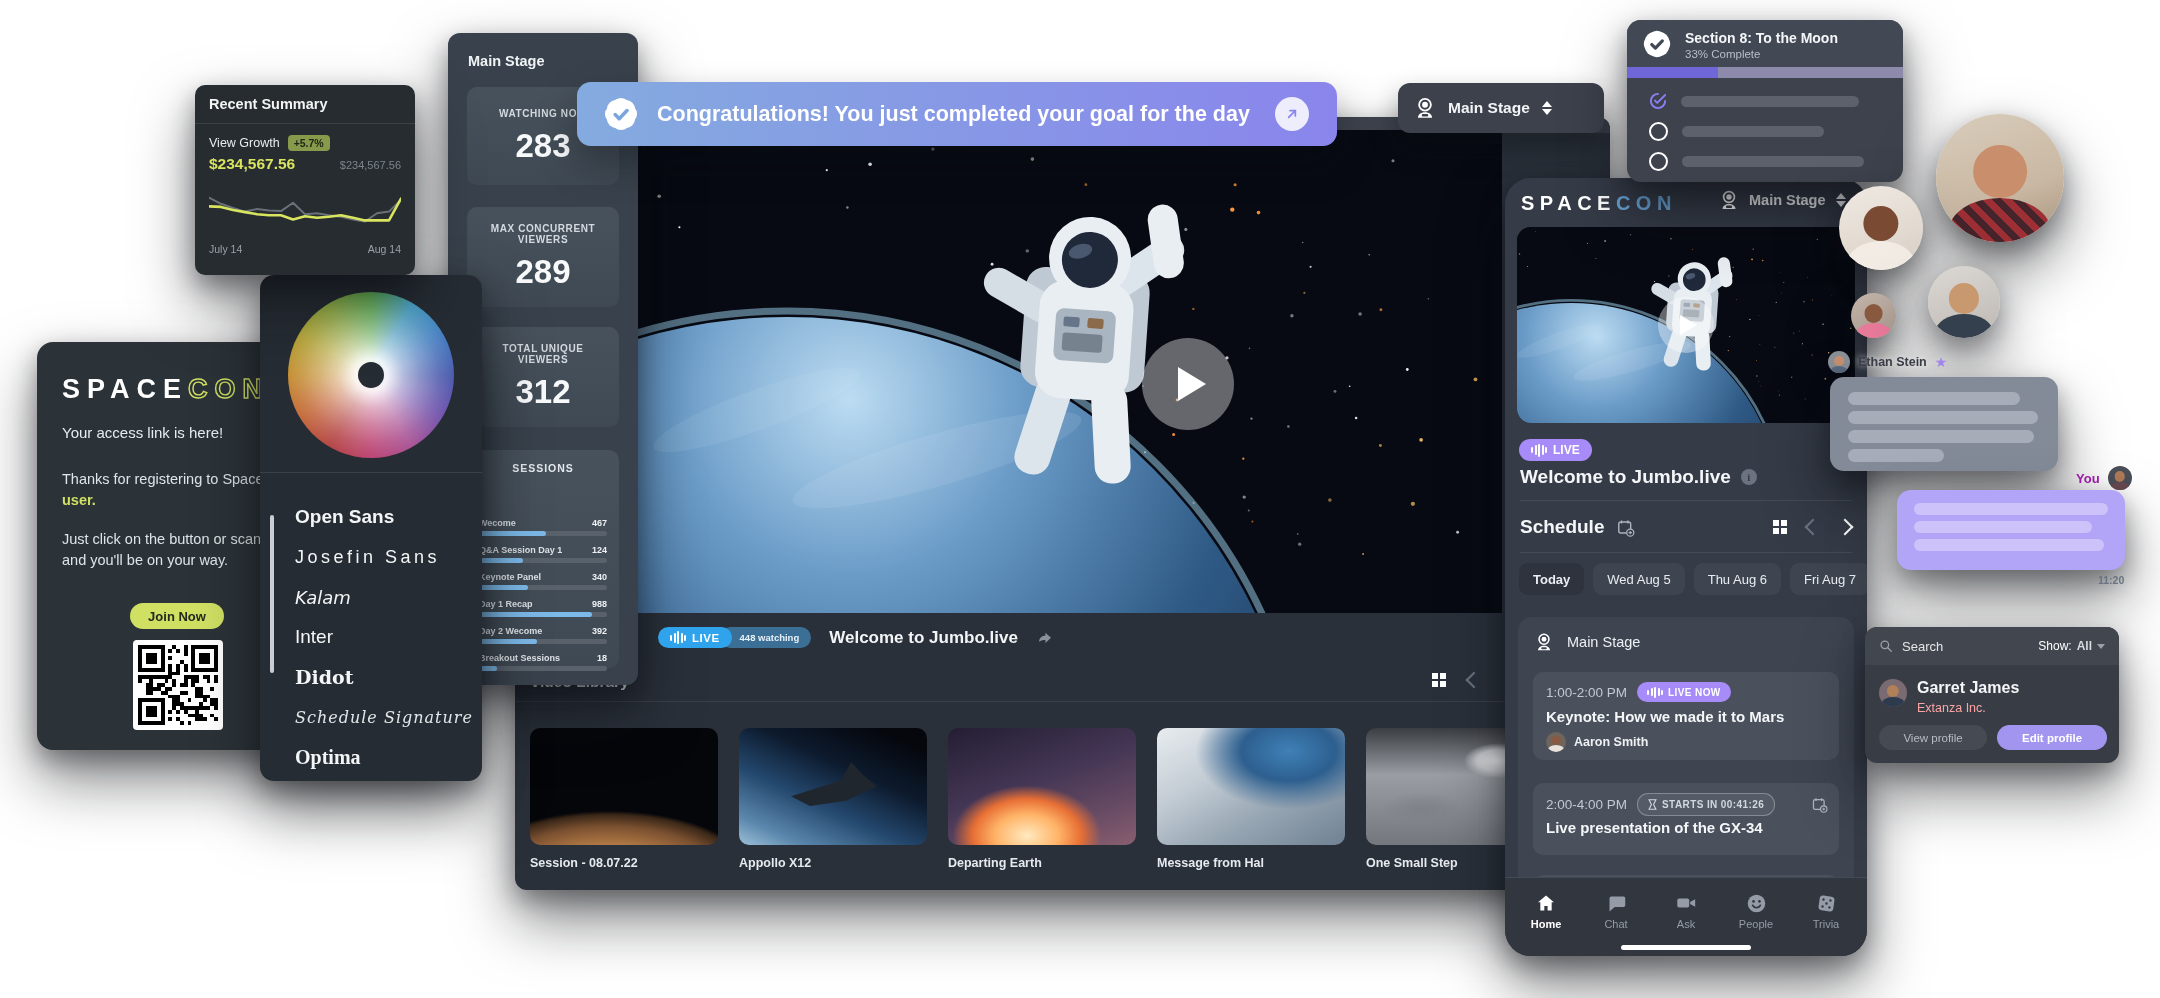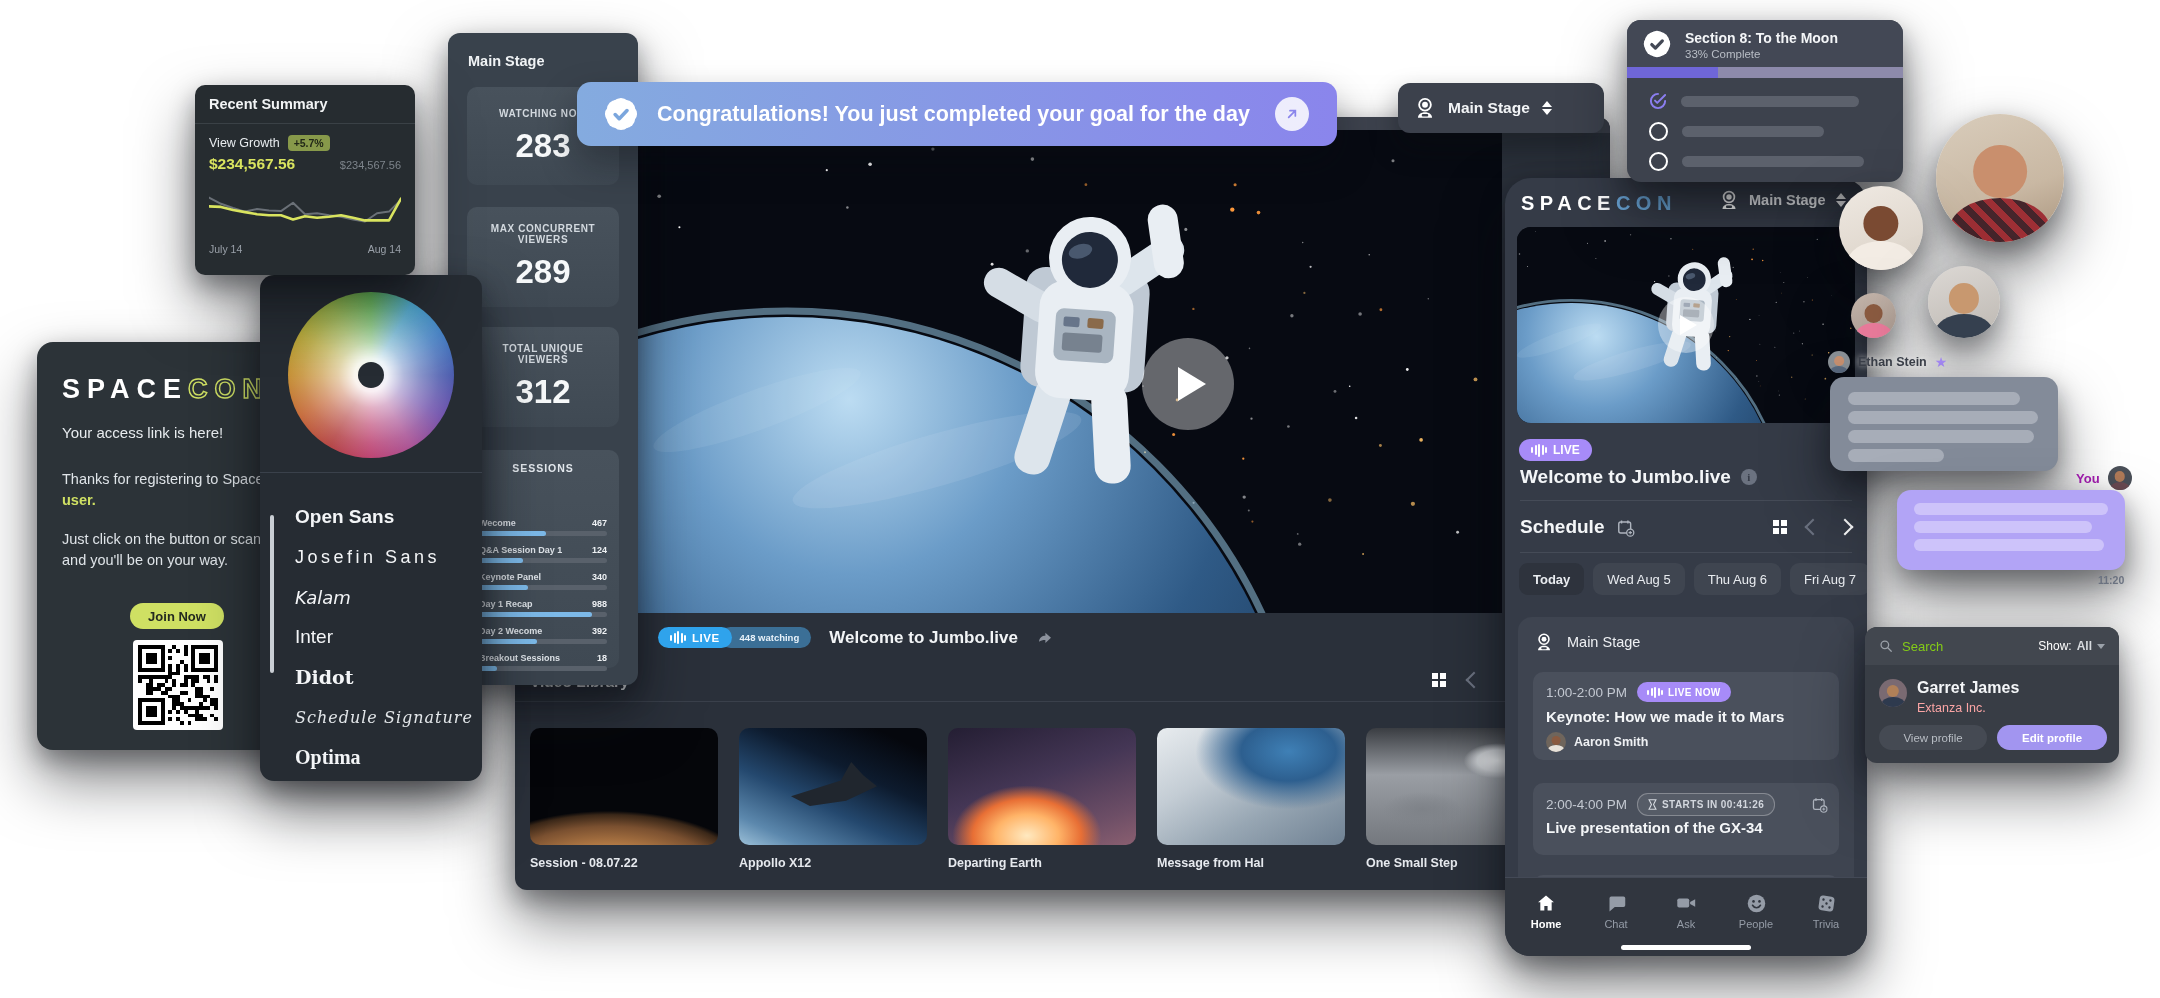--- a/index.html
+++ b/index.html
@@ -224,21 +224,21 @@
   #you-row{left:2076px;top:466px;display:flex;align-items:center;gap:8px;}
   #you-label{font-size:13px;font-weight:bold;color:#a21caf;}
   #bubble-purple{left:1897px;top:490px;width:228px;height:80px;background:#b2a4f6;border-radius:14px;padding:13px 17px;box-sizing:border-box;}
   #bubble-purple .line{height:12px;border-radius:6px;background:#cdc3fa;margin-bottom:6px;}
   #chat-time{left:2098px;top:574px;font-size:10.5px;font-weight:bold;color:#6b7280;}
 
   
   #people-card{left:1865px;top:627px;width:254px;height:136px;background:#383d45;border-radius:12px;overflow:hidden;}
   #people-search{position:absolute;left:0;top:0;width:100%;height:38px;background:#42474f;
                  display:flex;align-items:center;padding:0 14px;box-sizing:border-box;gap:9px;}
-  #search-text{font-size:13px;color:#84cc16;flex:1;}
+  #search-text{font-size:13px;color:#e5e5e5;flex:1;}
   #show-row{display:flex;align-items:center;gap:5px;}
   #show-label{font-size:12px;color:#ffffff;}
   #show-value{font-size:12px;font-weight:bold;color:#d6dade;}
   .caret-dn{width:0;height:0;border-left:4px solid transparent;border-right:4px solid transparent;border-top:5px solid #9ba1a9;}
   #person-name{position:absolute;left:52px;top:52px;font-size:16px;font-weight:bold;color:#f4f6f8;}
   #person-co{position:absolute;left:52px;top:74px;font-size:12.5px;color:#fca5a5;}
   .pc-btn{position:absolute;top:98px;height:25px;border-radius:13px;display:flex;align-items:center;justify-content:center;
           font-size:11.5px;}
   #btn-view{left:14px;width:108px;background:#454a53;color:#b8bdc4;}
   #btn-edit{left:132px;width:110px;background:#a295f0;color:#fff;font-weight:bold;}

